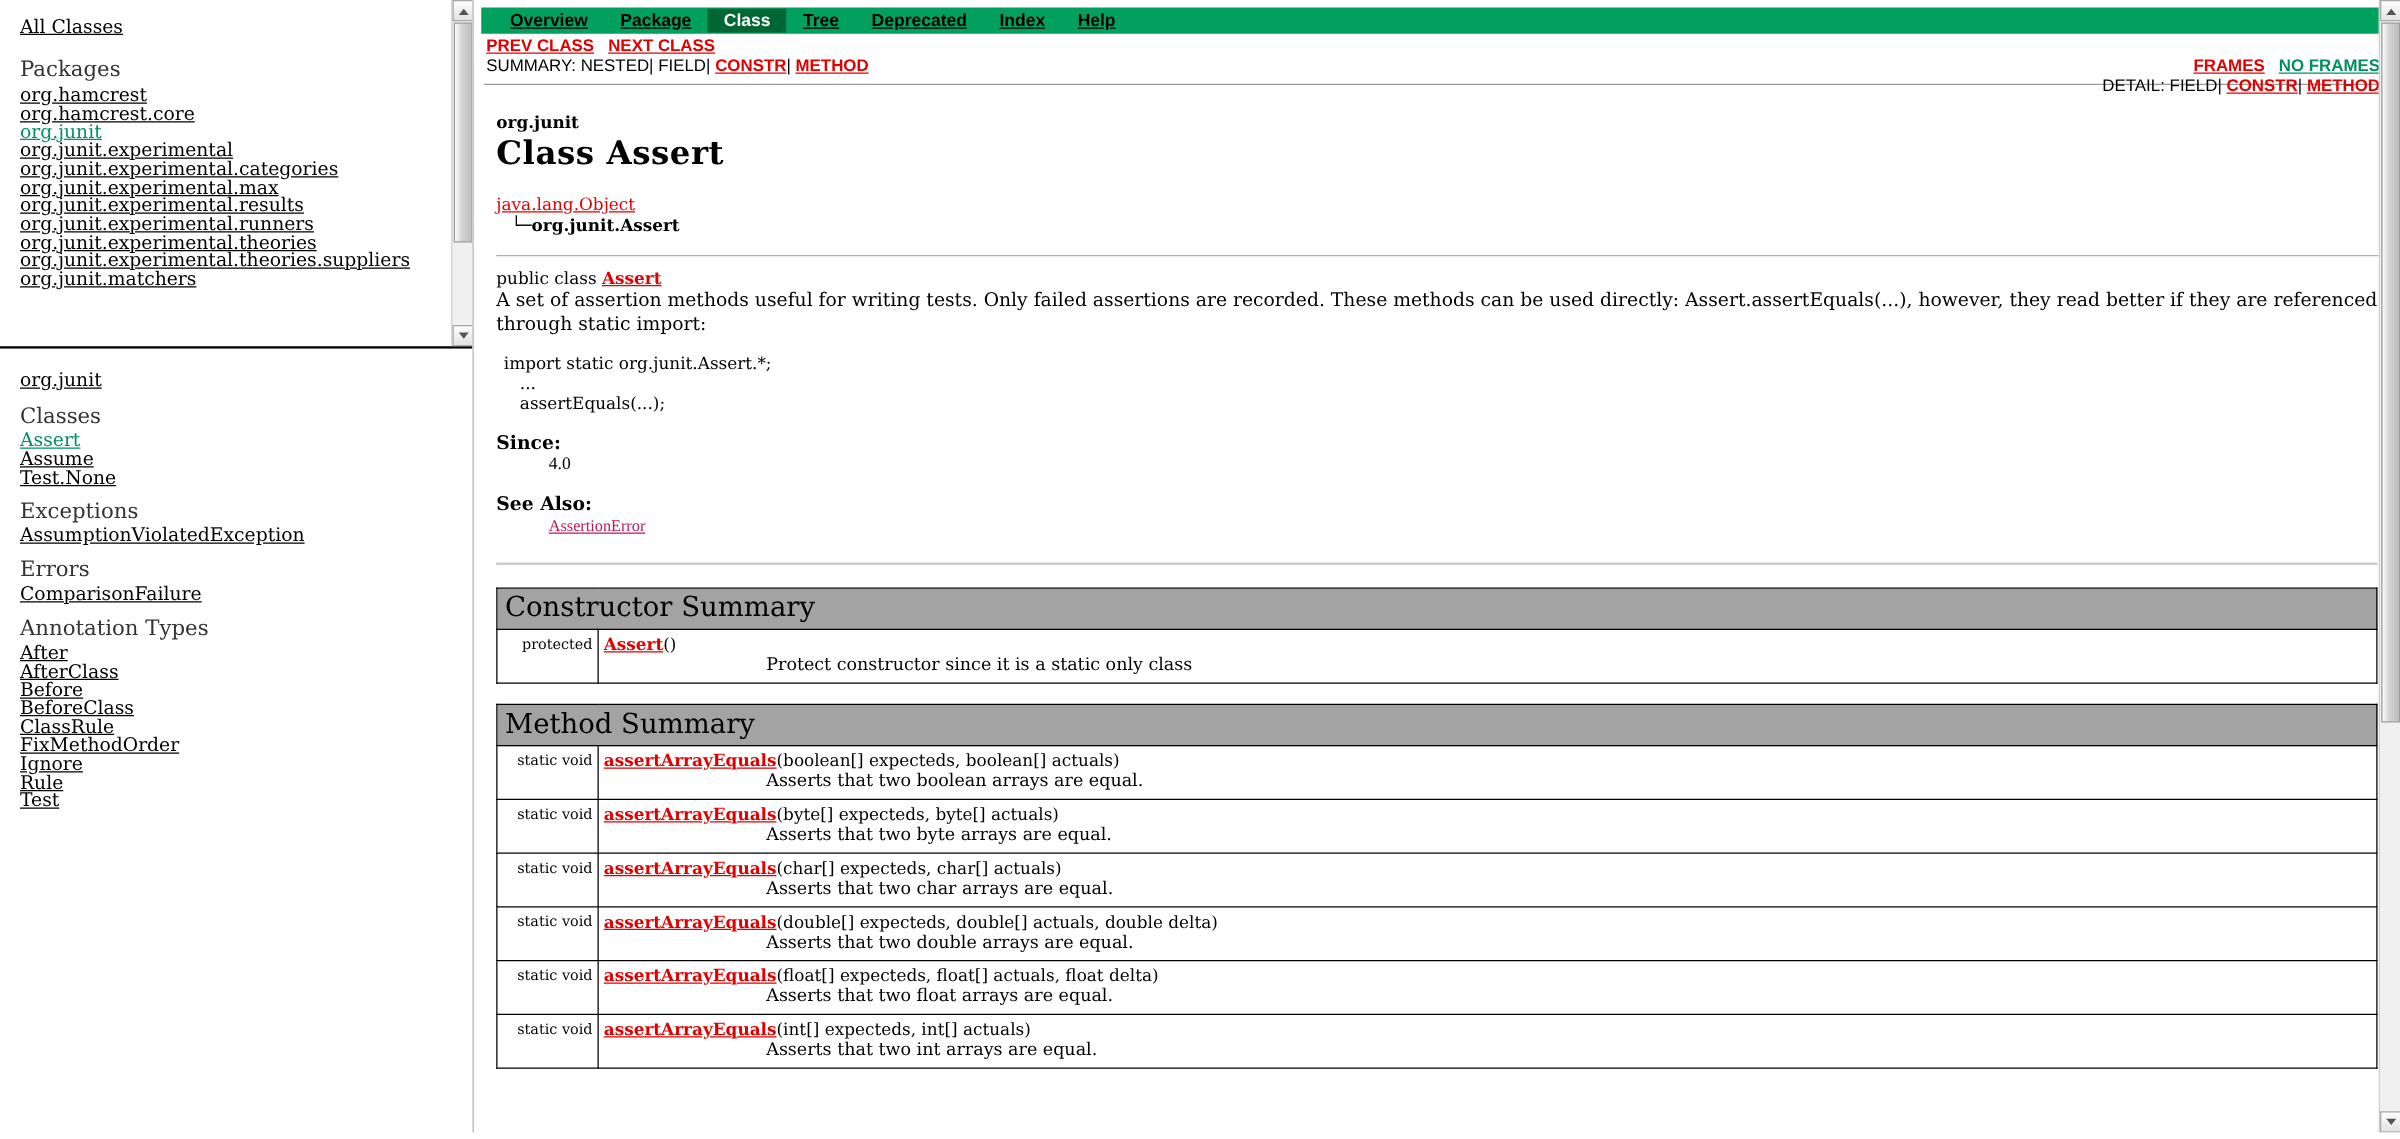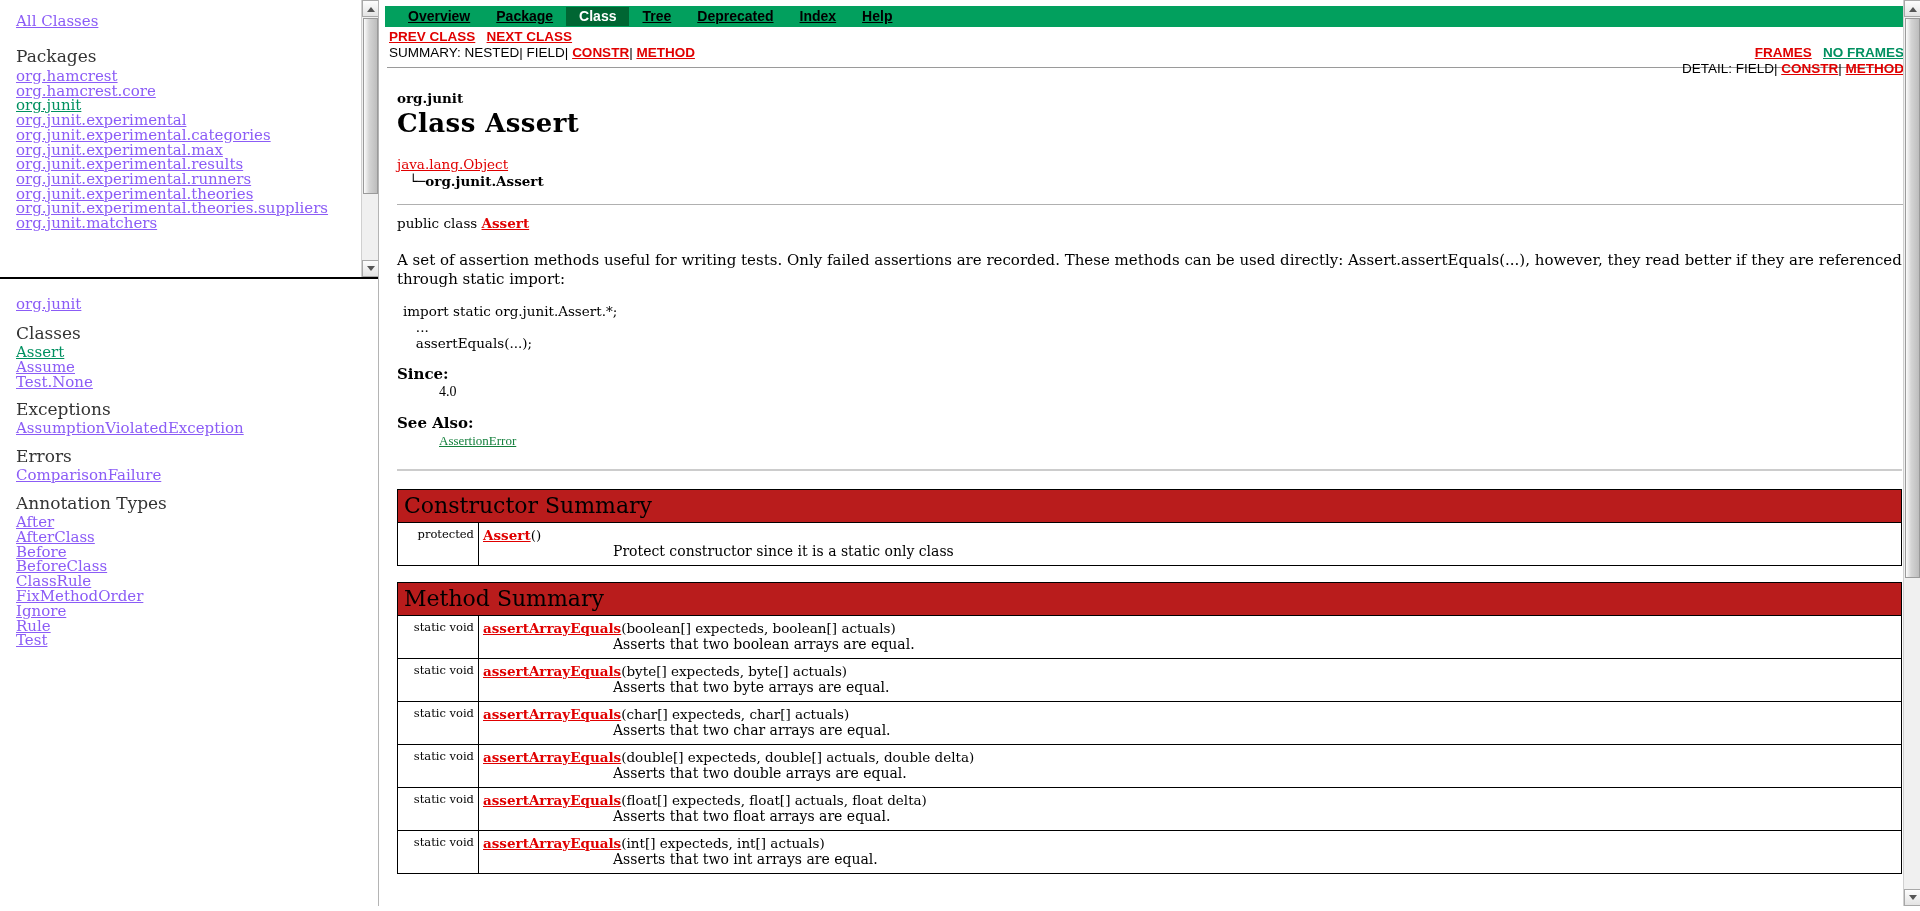--- a/index.html
+++ b/index.html
@@ -92,21 +92,21 @@
     font-family: "DejaVu Serif", serif;
   }
   .pkg-list, .cls-list { margin: 0 0 0 8px; }
   .pkg-list a, .cls-list a {
     display: block;
     font-size: 15px;
     line-height: 14.7px;
     white-space: nowrap;
     font-family: "DejaVu Serif", serif;
   }
-  a.lnk { color: #8b5cf6; }
+  a.lnk { color: #000000; }
   a.lnk-visited { color: #009060; }
 
   .cls-pane-top { margin: 10px 0 0 8px; }
   .group-head {
     font-size: 17px; color: #333;
     margin: 10px 0 2px 8px;
   }
   .cls-list a { line-height: 14.8px; }
 
   
@@ -194,21 +194,20 @@
   }
   .sig {
     font-family: "DejaVu Serif", serif;
     font-size: 13.5px;
     line-height: 16px;
   }
   .sig a { color: #e00000; }
   .sig .cname { font-weight: bold; }
 
   .desc {
-    margin-top: 20px;
     font-family: "DejaVu Serif", serif;
     font-size: 15px;
     line-height: 19px;
   }
   .code-block {
     margin: 14px 0 0 6px;
     font-family: "DejaVu Serif", serif;
     font-size: 13.5px;
     line-height: 16px;
     white-space: pre;
@@ -218,39 +217,39 @@
     font-family: "DejaVu Serif", serif;
     font-size: 15px;
     margin-top: 14px;
   }
   .dl-item {
     margin-left: 42px;
     font-family: Liberation Serif, serif;
     font-size: 14px;
     line-height: 17px;
   }
-  .dl-item a { color: #15803d; font-size: 13px; }
+  .dl-item a { color: #be185d; font-size: 13px; }
 
   .hr-sect {
     border: 0;
     border-top: 2px solid #cccccc;
     margin: 20px 4px 18px 0;
   }
 
   
   table.summary {
     border-collapse: collapse;
     width: calc(100% - 4px);
     border: 1px solid #000;
     margin-bottom: 16px;
     background: #ffffff;
   }
   table.summary td { border: 1px solid #000; vertical-align: top; }
   table.summary .caption-row td {
-    background: #b91c1c;
+    background: #a3a3a3;
     border: 1px solid #000;
     padding: 3px 0 4px 6px;
   }
   table.summary .caption-row .caption-text {
     font-family: "DejaVu Serif", serif;
     font-size: 22px;
     color: #000;
   }
   td.modcol {
     width: 74px;

